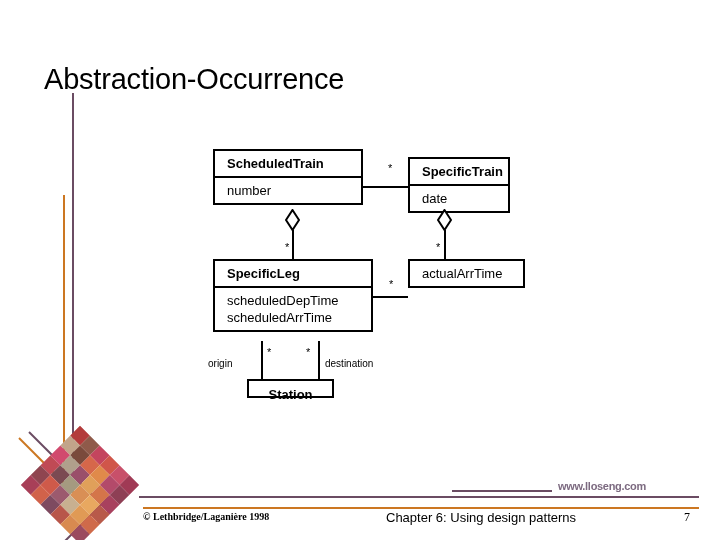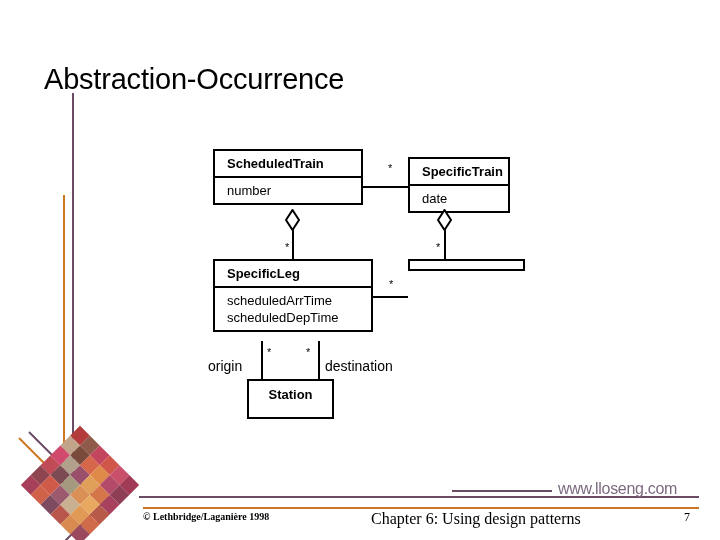--- a/index.html
+++ b/index.html
@@ -170,21 +170,21 @@
     line-height: 17px;
     white-space: nowrap;
   }
 
   #box-scheduled-train { left: 213px; top: 149px; width: 150px; }
   #box-specific-train  { left: 408px; top: 149px; width: 102px; margin-top: 8px; }
   #box-scheduled-leg   { left: 213px; top: 259px; width: 160px; }
   #box-specific-leg    { left: 408px; top: 259px; width: 117px; }
 
   #box-station {
-    left: 247px; top: 379px; width: 87px; height: 40px;
+    left: 247px; top: 379px; width: 87px; height: 19px;
   }
   #box-station .uml-name {
     border-bottom: none;
     padding: 6px 0 0 0;
     text-align: center;
   }
 
   
   .conn {
     position: absolute;
@@ -225,63 +225,63 @@
   #mult-train-assoc { left: 388px; top: 163px; }
   #mult-leg-assoc   { left: 389px; top: 279px; }
   #mult-sched-leg   { left: 285px; top: 242px; }
   #mult-spec-leg    { left: 436px; top: 242px; }
   #mult-origin      { left: 267px; top: 347px; }
   #mult-destination { left: 306px; top: 347px; }
 
   .role {
     position: absolute;
     font-family: "Liberation Sans", sans-serif;
-    font-size: 14px;
+    font-size: 10px;
     color: #000000;
     white-space: nowrap;
     z-index: 7;
   }
   #role-origin      { left: 208px; top: 358px; }
   #role-destination { left: 325px; top: 358px; }
 
   
   #footer-copyright {
     position: absolute;
     left: 143px;
     top: 511px;
     font-family: "Liberation Serif", serif;
     font-size: 10px;
     font-weight: bold;
     color: #000000;
     white-space: nowrap;
   }
   #footer-chapter {
     position: absolute;
-    left: 371px;
+    left: 386px;
     top: 510px;
-    font-family: Liberation Serif, serif;
-    font-size: 16px;
+    font-family: Liberation Sans, sans-serif;
+    font-size: 13px;
     color: #000000;
     white-space: nowrap;
   }
   #footer-page {
     position: absolute;
     left: 684px;
     top: 510px;
     font-family: "Liberation Serif", serif;
     font-size: 12px;
     color: #000000;
   }
   #footer-website {
     position: absolute;
     left: 558px;
     top: 480px;
     font-family: "Liberation Sans", sans-serif;
-    font-size: 16px;
-    font-weight: normal;
+    font-size: 11px;
+    font-weight: bold;
     color: #7c6a80;
     letter-spacing: -0.3px;
     white-space: nowrap;
   }
 </style>
 </head>
 <body>
 
 <div class="slide">
 
@@ -359,27 +359,28 @@
   <div class="uml-box" id="box-specific-train">
     <div class="uml-name">SpecificTrain</div>
     <div class="uml-attrs">
       <div class="uml-attr">date</div>
     </div>
   </div>
 
   <div class="uml-box" id="box-scheduled-leg">
     <div class="uml-name">SpecificLeg</div>
     <div class="uml-attrs">
+      <div class="uml-attr">scheduledDepTime</div>
       <div class="uml-attr">scheduledArrTime</div>
-      <div class="uml-attr">scheduledDepTime</div>
     </div>
   </div>
 
   <div class="uml-box" id="box-specific-leg">
     <div class="uml-attrs">
+      <div class="uml-attr">actualArrTime</div>
     </div>
   </div>
 
   <div class="uml-box" id="box-station">
     <div class="uml-name">Station</div>
   </div>
 
   <div class="conn conn-h" id="conn-train-assoc"></div>
   <div class="conn conn-h" id="conn-leg-assoc"></div>
   <div class="conn conn-v" id="conn-left-vert"></div>

